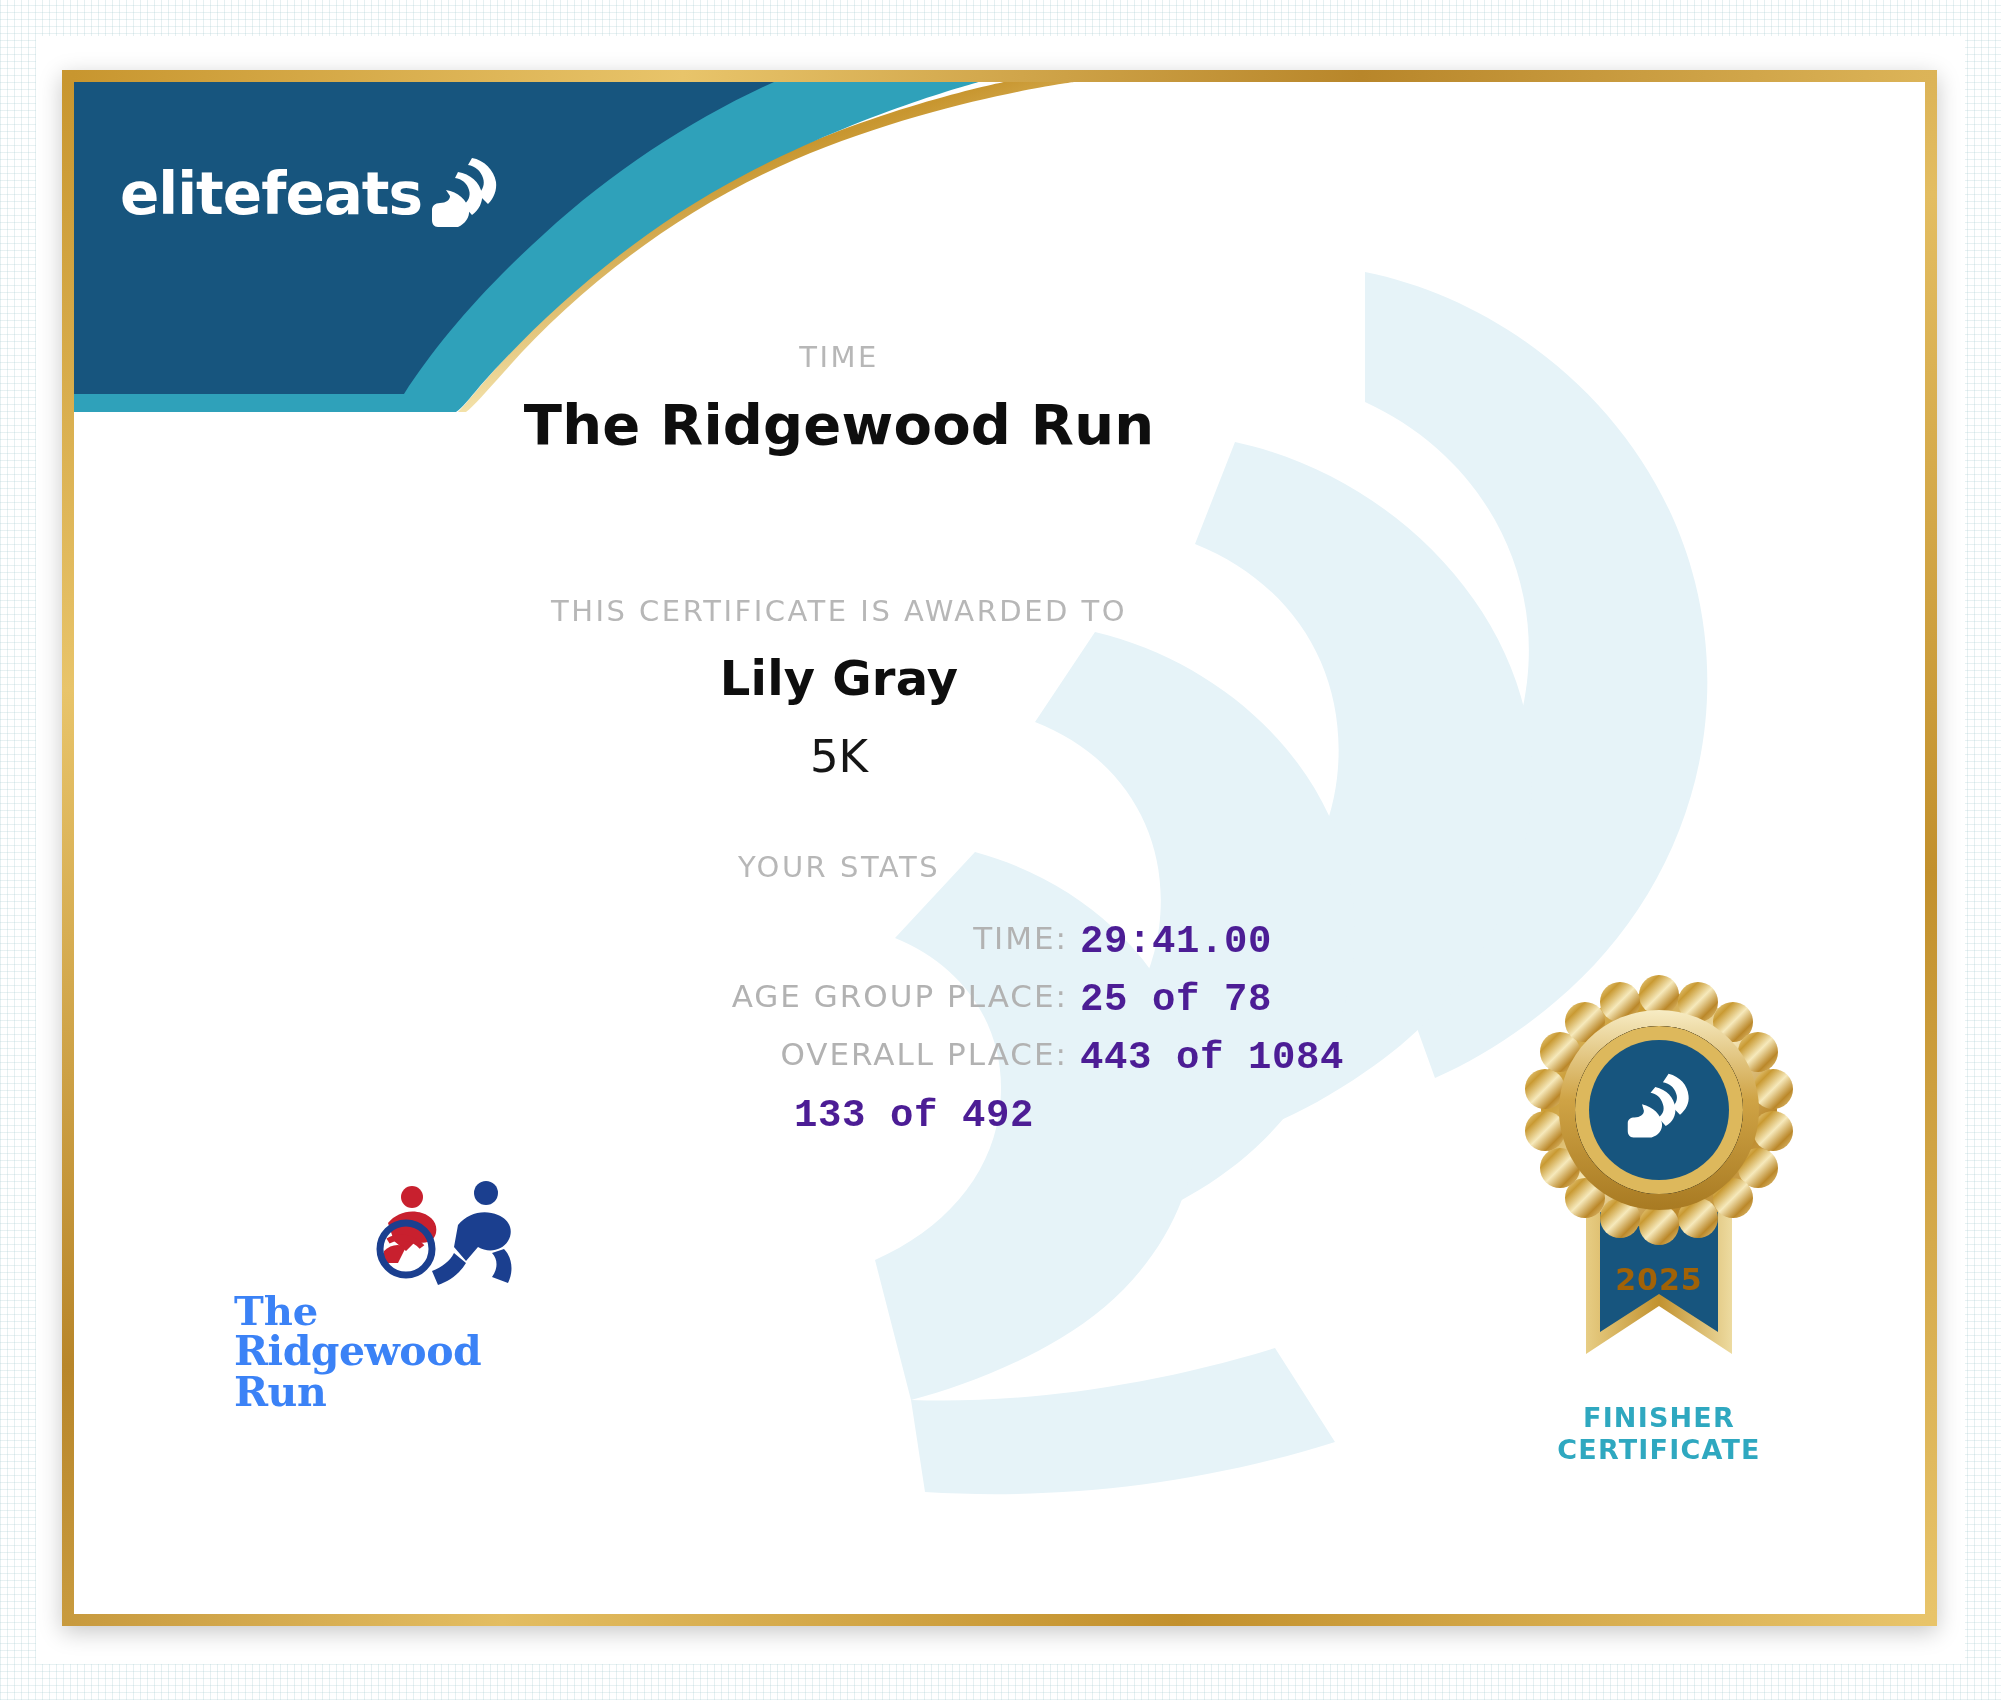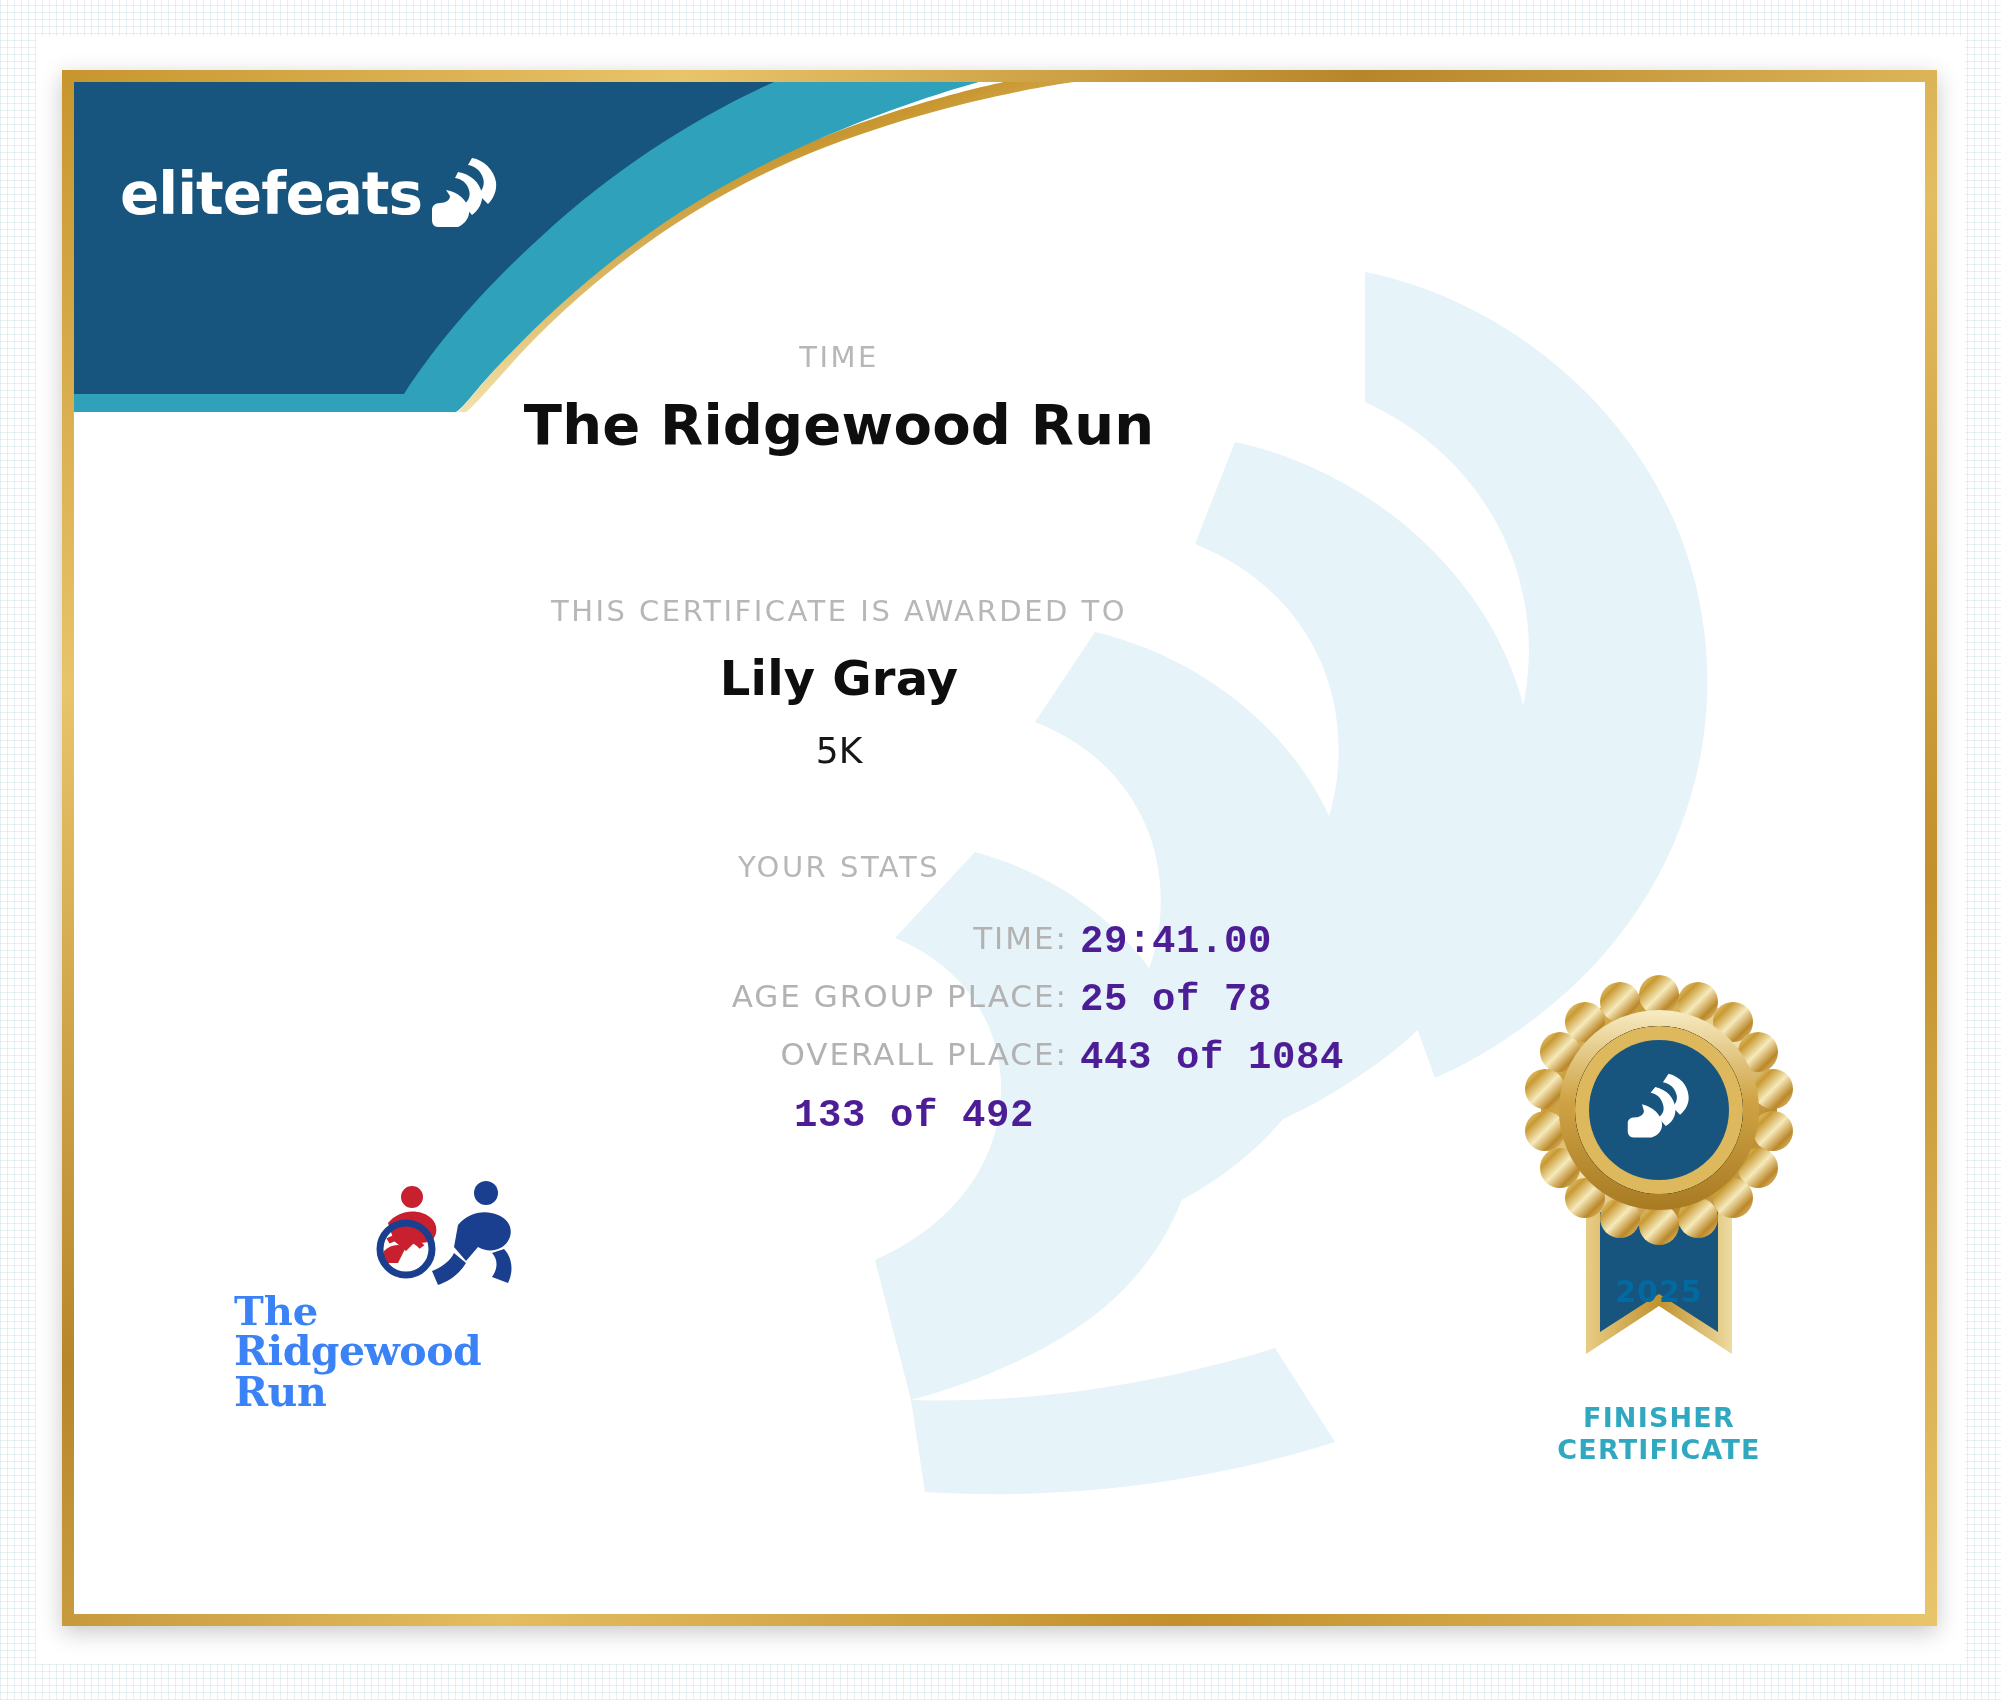--- a/index.html
+++ b/index.html
@@ -115,21 +115,21 @@
     color: #0e0e0e;
     font-size: 56px;
     font-weight: 700;
     letter-spacing: 0.2px;
     font-family: "DejaVu Sans", sans-serif;
   }
   #event-label { top: 258px; }
   #event-name  { top: 310px; }
   #awarded-label { top: 512px; }
   #recipient-name { top: 568px; font-size: 48px; }
-  #distance { top: 648px; font-size: 36px; color: #161616; font-weight: 400; }
+  #distance { top: 648px; font-size: 45px; color: #161616; font-weight: 400; }
   #stats-label { top: 768px; }
 
   
   #stats-table {
     position: absolute;
     left: 330px;
     top: 838px;
     width: 1200px;
   }
   .stat-row {
@@ -196,23 +196,23 @@
     color: #2fa8c0;
     font-size: 27px;
     font-weight: 700;
     letter-spacing: 1.2px;
     line-height: 1.2;
     font-family: "DejaVu Sans", sans-serif;
   }
   #badge-year {
     position: absolute;
     left: 0;
-    top: 312px;
+    top: 300px;
     width: 290px;
-    color: #0369a1;
+    color: #a16207;
     font-size: 30px;
     font-weight: 700;
     letter-spacing: 1px;
     font-family: "DejaVu Sans", sans-serif;
   }
 </style>
 </head>
 <body>
 
 <div id="certificate-page">

